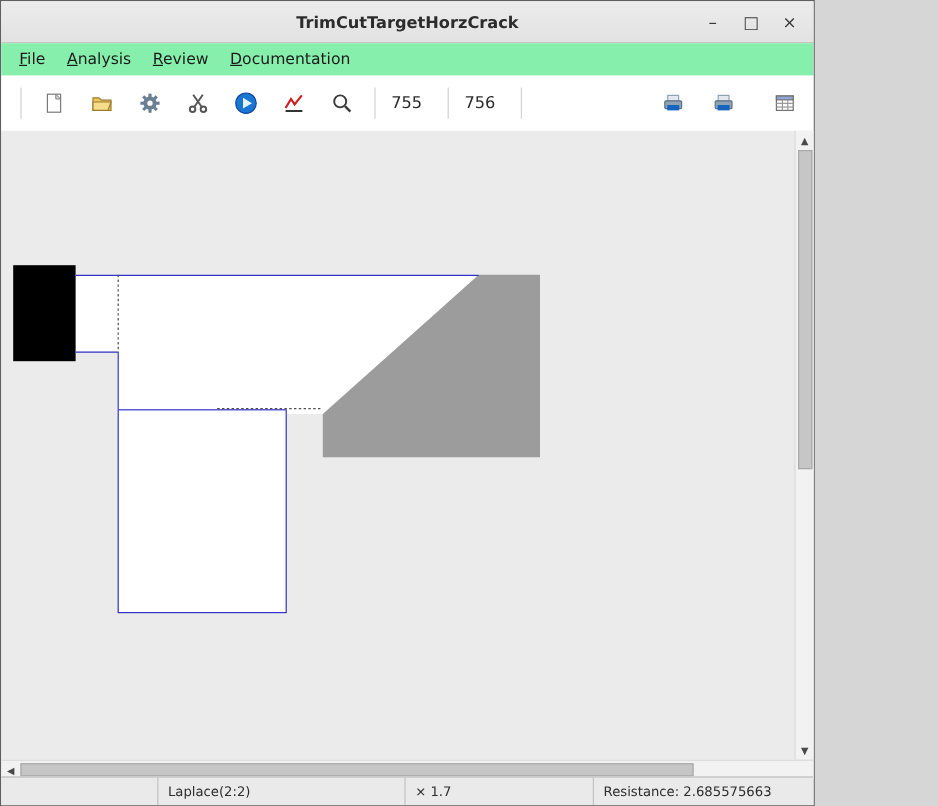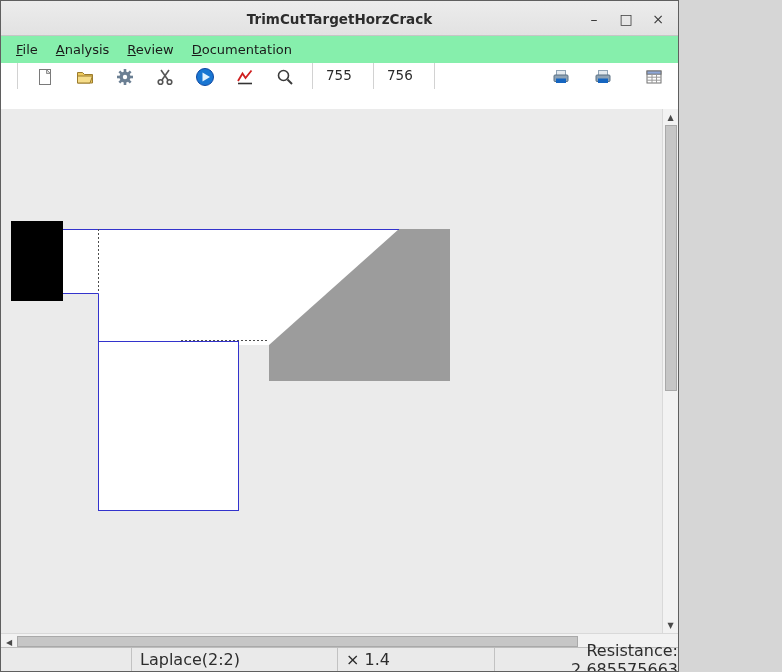--- a/index.html
+++ b/index.html
@@ -31,21 +31,21 @@
   .menubar {
     position:absolute; top:35px; left:0; right:0; height:27px;
     background:#86efac; display:flex; align-items:center; padding-left:6px;
   }
   .menu-item {
     padding:3px 9px; font-size:13px; color:#1a1a1a;
   }
   
   .toolbar {
     position:absolute; top:62px; left:0; right:0; height:46px;
-    background:#ffffff; display:flex; align-items:flex-start;
+    background:#ffffff; display:flex; align-items:center;
   }
   .tb-sep { width:1px; height:26px; background:#d2d2d2; margin:0 7px; }
   .tb-btn {
     width:28px; height:28px; display:flex; align-items:center; justify-content:center;
     margin:0 6px; background:transparent; border:none;
   }
   .tb-field {
     width:46px; height:24px; border:none; background:#ffffff;
     font-family:"DejaVu Sans", sans-serif; font-size:13.5px; color:#2b2b2b; padding-left:6px;
   }
@@ -85,21 +85,21 @@
     position:absolute; top:632px; left:766px; width:16px; height:16px;
     background:#ececec; border-top:1px solid #d9d9d9;
   }
   
   .statusbar {
     position:absolute; bottom:0; left:0; right:0; height:24px;
     background:#eaeaea; border-top:1px solid #bdbdbd; display:flex;
   }
   .status-cell {
     height:100%; display:flex; align-items:center; padding-left:8px;
-    font-size:16px; color:#2d2d2d; border-right:1px solid #c2c2c2;
+    font-size:11px; color:#2d2d2d; border-right:1px solid #c2c2c2;
   }
   .sc-0 { width:131px; }
   .sc-1 { width:206px; }
   .sc-2 { width:157px; }
   .sc-3 { flex:1; border-right:none;text-align:right; }
   u { text-decoration:underline; }
 </style>
 </head>
 <body>
 
@@ -247,17 +247,17 @@
     <div class="h-track">
       <div class="h-thumb"></div>
     </div>
     <div class="scroll-arrow">▶</div>
   </div>
   <div class="corner"></div>
 
   <div class="statusbar">
     <div class="status-cell sc-0"></div>
     <div class="status-cell sc-1">Laplace(2:2)</div>
-    <div class="status-cell sc-2">× 1.4</div>
+    <div class="status-cell sc-2">× 1.7</div>
     <div class="status-cell sc-3">Resistance: 2.685575663</div>
   </div>
 
 </div>
 
 </body></html>

